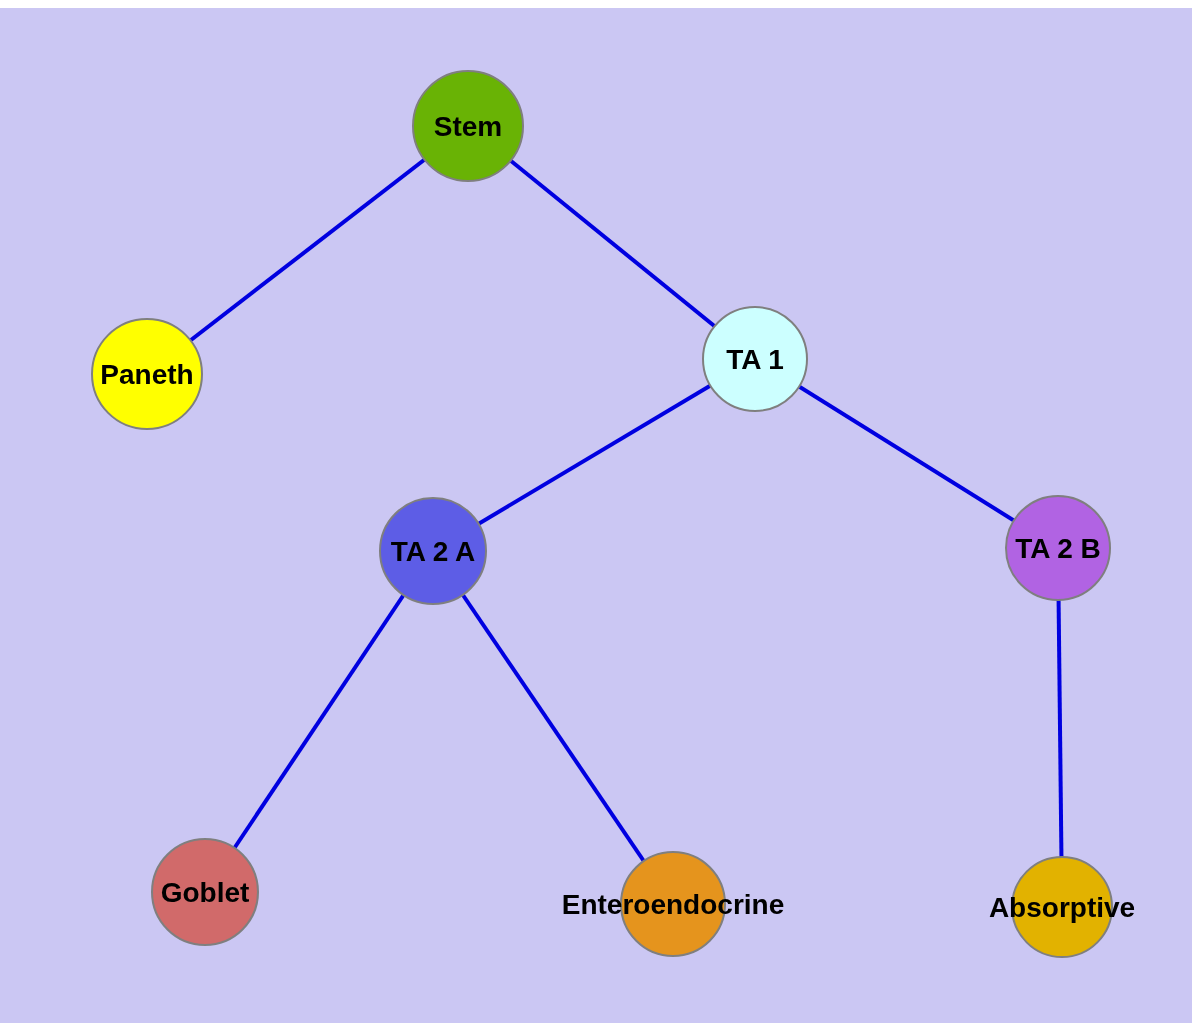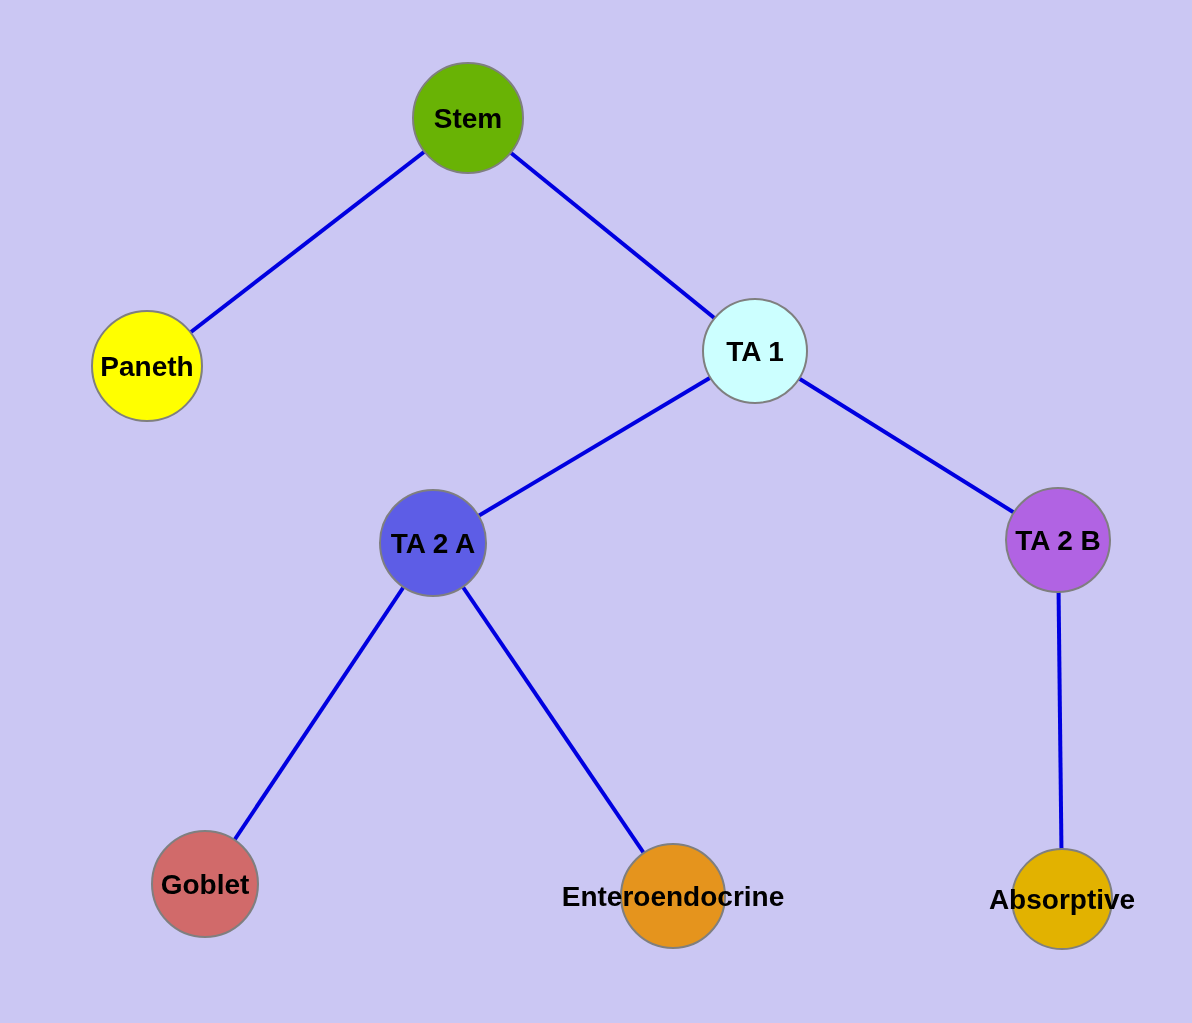--- a/index.html
+++ b/index.html
@@ -7,20 +7,21 @@
     padding: 0;
     width: 1192px;
     height: 1023px;
     overflow: hidden;
     font-family: "Liberation Sans", sans-serif;
   }
   .canvas-wrap {
     position: relative;
     width: 1192px;
     height: 772px;
+    margin-top: 8px;
   }
   svg {
     display: block;
   }
   .node-label {
     font-family: "Liberation Sans", sans-serif;
     font-size: 28px;
     font-weight: bold;
     fill: #000000;
     pointer-events: none;

